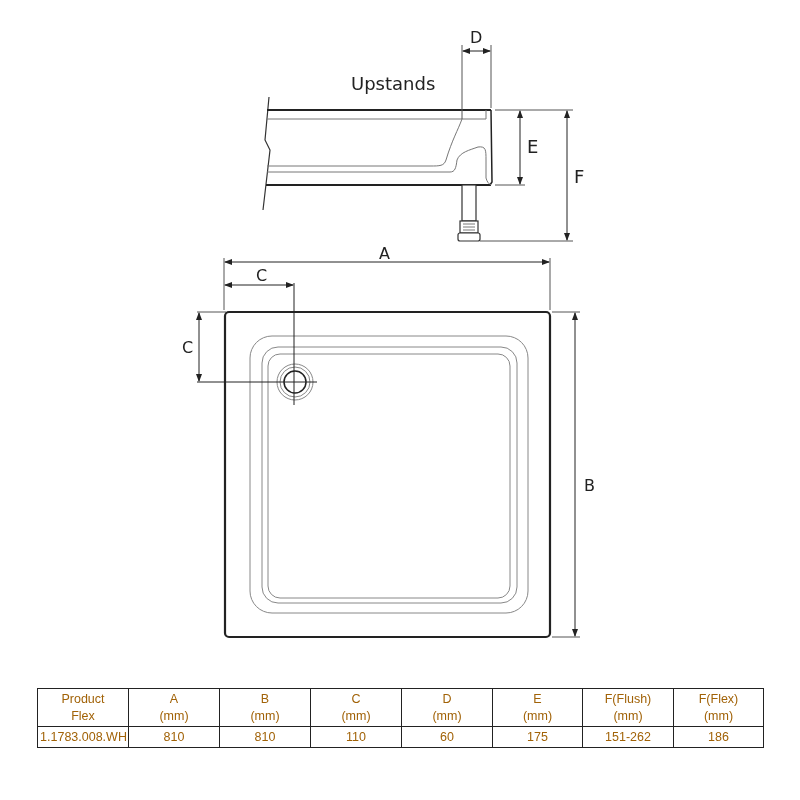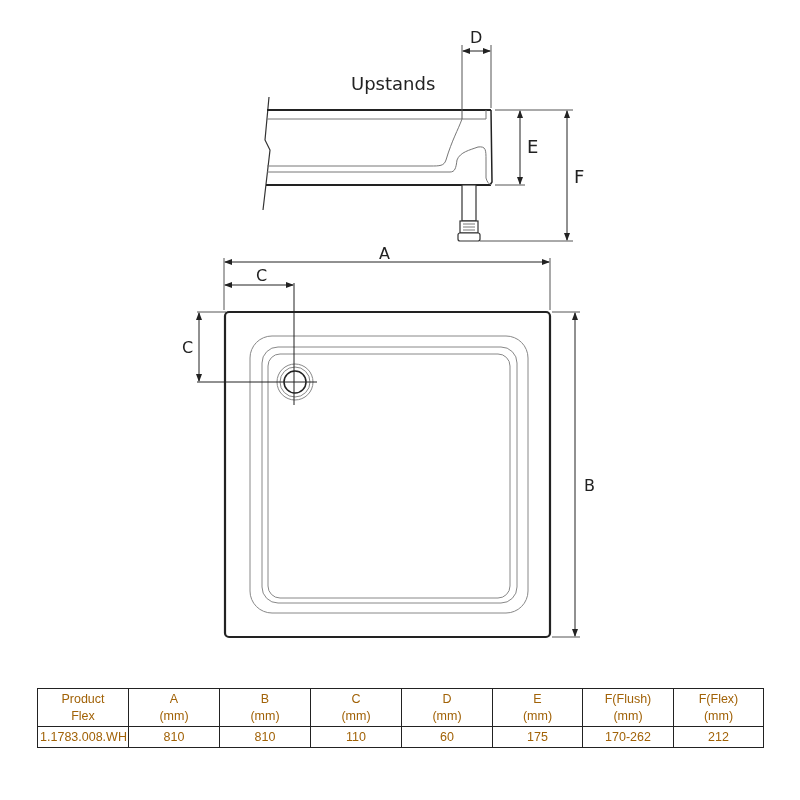--- a/index.html
+++ b/index.html
@@ -153,17 +153,17 @@
     </tr>
   </thead>
   <tbody>
     <tr>
       <td class="code">1.1783.008.WH</td>
       <td>810</td>
       <td>810</td>
       <td>110</td>
       <td>60</td>
       <td>175</td>
-      <td>170-262</td>
-      <td>212</td>
+      <td>151-262</td>
+      <td>186</td>
     </tr>
   </tbody>
 </table>
 
 </body></html>

